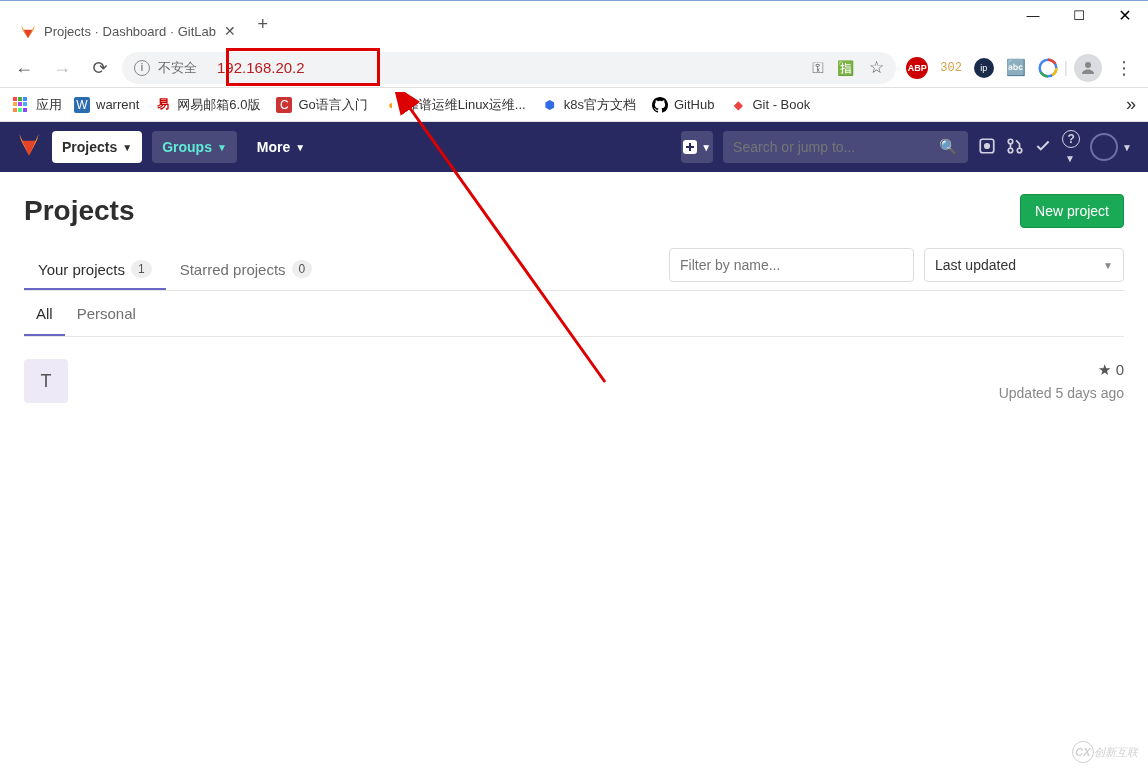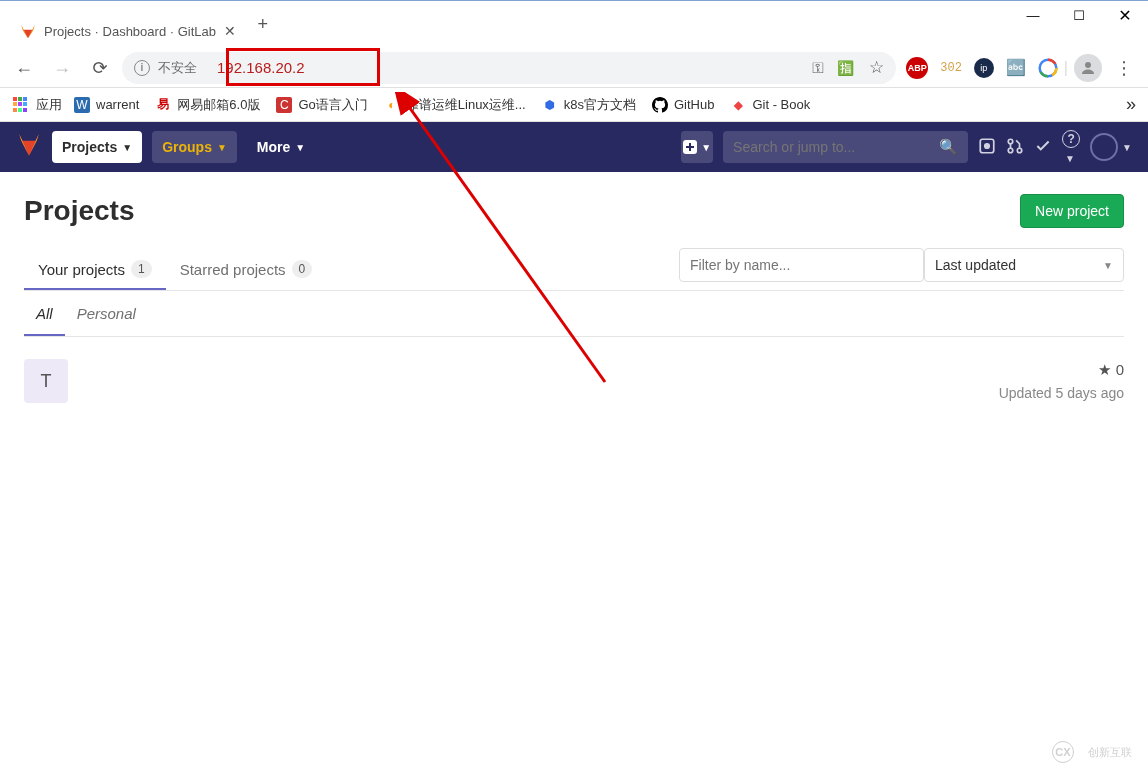--- a/index.html
+++ b/index.html
@@ -32,58 +32,58 @@
 
 .bookmarks { height:34px; display:flex; align-items:center; gap:8px; padding:0 12px; border-bottom:1px solid #e0e0e0; font-size:13px; color:#333; }
 .bm { display:flex; align-items:center; gap:6px; padding:0 4px; }
 .bm-icon { width:16px; height:16px; display:inline-flex; align-items:center; justify-content:center; font-size:12px; }
 .bm-arrow { margin-left:auto; font-size:18px; color:#333; }
 
 
 .gl-nav { height:50px; background:#292961; display:flex; align-items:center; padding:0 16px; gap:10px; }
 .gl-dd { height:32px; padding:0 10px; border-radius:4px; display:flex; align-items:center; gap:5px; font-size:14px; font-weight:600; }
 .gl-dd.projects { background:#fff; color:#2e2e2e; }
-.gl-dd.groups { background:#4a4a7a; color:#eab308; }
+.gl-dd.groups { background:#4a4a7a; color:#5eead4; }
 .gl-dd.more { color:#fff; }
 .gl-spacer { flex:1; }
 .gl-plus { width:32px; height:32px; background:#4a4a7a; border-radius:4px; display:flex; align-items:center; justify-content:center; }
 .gl-search { width:245px; height:32px; background:#4a4a7a; border-radius:4px; display:flex; align-items:center; padding:0 10px; color:#b8b8d0; font-size:14px; }
 .gl-search input { flex:1; background:transparent; border:none; color:#eab308; font-size:14px; outline:none; }
 .gl-icon { color:#d1d1e0; font-size:15px; }
 .gl-help { border:1.5px solid #d1d1e0; width:18px; height:18px; border-radius:50%; display:flex; align-items:center; justify-content:center; font-size:12px; font-weight:bold; }
 .gl-user { width:28px; height:28px; border:2px solid #6e6ea8; border-radius:50%; }
 
 .page { padding:22px 24px; }
 .page-head { display:flex; align-items:center; justify-content:space-between; margin-bottom:20px; }
 .page-title { font-size:28px; font-weight:600; color:#2e2e2e; }
 .new-btn { background:#1aaa55; color:#fff; border:1px solid #168f48; padding:8px 14px; border-radius:4px; font-size:14px; font-weight:500; }
 
 .tabs-row { display:flex; align-items:center; border-bottom:1px solid #e5e5e5; gap:0; }
 .tab-item { padding:12px 14px; font-size:15px; color:#707070; display:flex; align-items:center; gap:6px; }
 .tab-item.active { color:#2e2e2e; font-weight:500; box-shadow:inset 0 -2px 0 #6666c4; }
 .badge { background:#eee; color:#555; border-radius:9px; padding:0 7px; font-size:12px; height:18px; display:inline-flex; align-items:center; }
-.tab-right { margin-left:auto; display:flex; padding-bottom:8px; }
+.tab-right { margin-left:auto; display:flex; gap:10px; padding-bottom:8px; }
 .filter-in { width:245px; height:34px; border:1px solid #ddd; border-radius:4px; padding:0 10px; font-size:14px; color:#888; }
 .sort-dd { width:200px; height:34px; border:1px solid #ddd; border-radius:4px; padding:0 10px; font-size:14px; color:#333; display:flex; align-items:center; justify-content:space-between; }
 
 .subtabs { display:flex; border-bottom:1px solid #e5e5e5; }
-.subtab { padding:14px 12px; font-size:15px; color:#707070;font-style:italic; }
+.subtab { padding:14px 12px; font-size:15px; color:#707070; }
 .subtab.active { color:#2e2e2e; font-weight:500; box-shadow:inset 0 -2px 0 #6666c4; }
 
 .proj-row { display:flex; align-items:center; padding:22px 0; gap:14px; }
 .proj-av { width:44px; height:44px; background:#ede9f6; border-radius:4px; display:flex; align-items:center; justify-content:center; font-size:18px; color:#555; }
 .proj-name { font-size:15px; color:#2e2e2e; display:flex; align-items:center; gap:8px; }
 .proj-name b { font-weight:600; }
 .lock { color:#888; font-size:13px; }
 .role-badge { border:1px solid #ddd; border-radius:12px; padding:2px 10px; font-size:13px; color:#777; }
 .proj-right { margin-left:auto; text-align:right; color:#888; font-size:14px; display:flex; flex-direction:column; align-items:flex-end; gap:6px; }
 .stars { color:#555; font-size:15px; }
 
 .arrow-svg { position:absolute; left:395px; top:92px; pointer-events:none; }
-.watermark { position:absolute; right:16px; bottom:10px; opacity:.4; font-size:11px; color:#888; display:flex; align-items:center; gap:14px; }
+.watermark { position:absolute; right:10px; bottom:10px; opacity:.4; font-size:11px; color:#888; display:flex; align-items:center; gap:0;font-style:italic; }
 .watermark-circle { width:22px; height:22px; border:1.5px solid #888; border-radius:50%; display:flex; align-items:center; justify-content:center; font-weight:bold; }
 
 .chevron { font-size:10px; }
 .info-circle { width:16px; height:16px; border:1.5px solid #888; border-radius:50%; display:inline-flex; align-items:center; justify-content:center; font-size:10px; font-weight:bold; color:#888; }
 </style>
 </head>
 <body>
 
 <div class="win-controls">
   <div class="win-btn">—</div>

